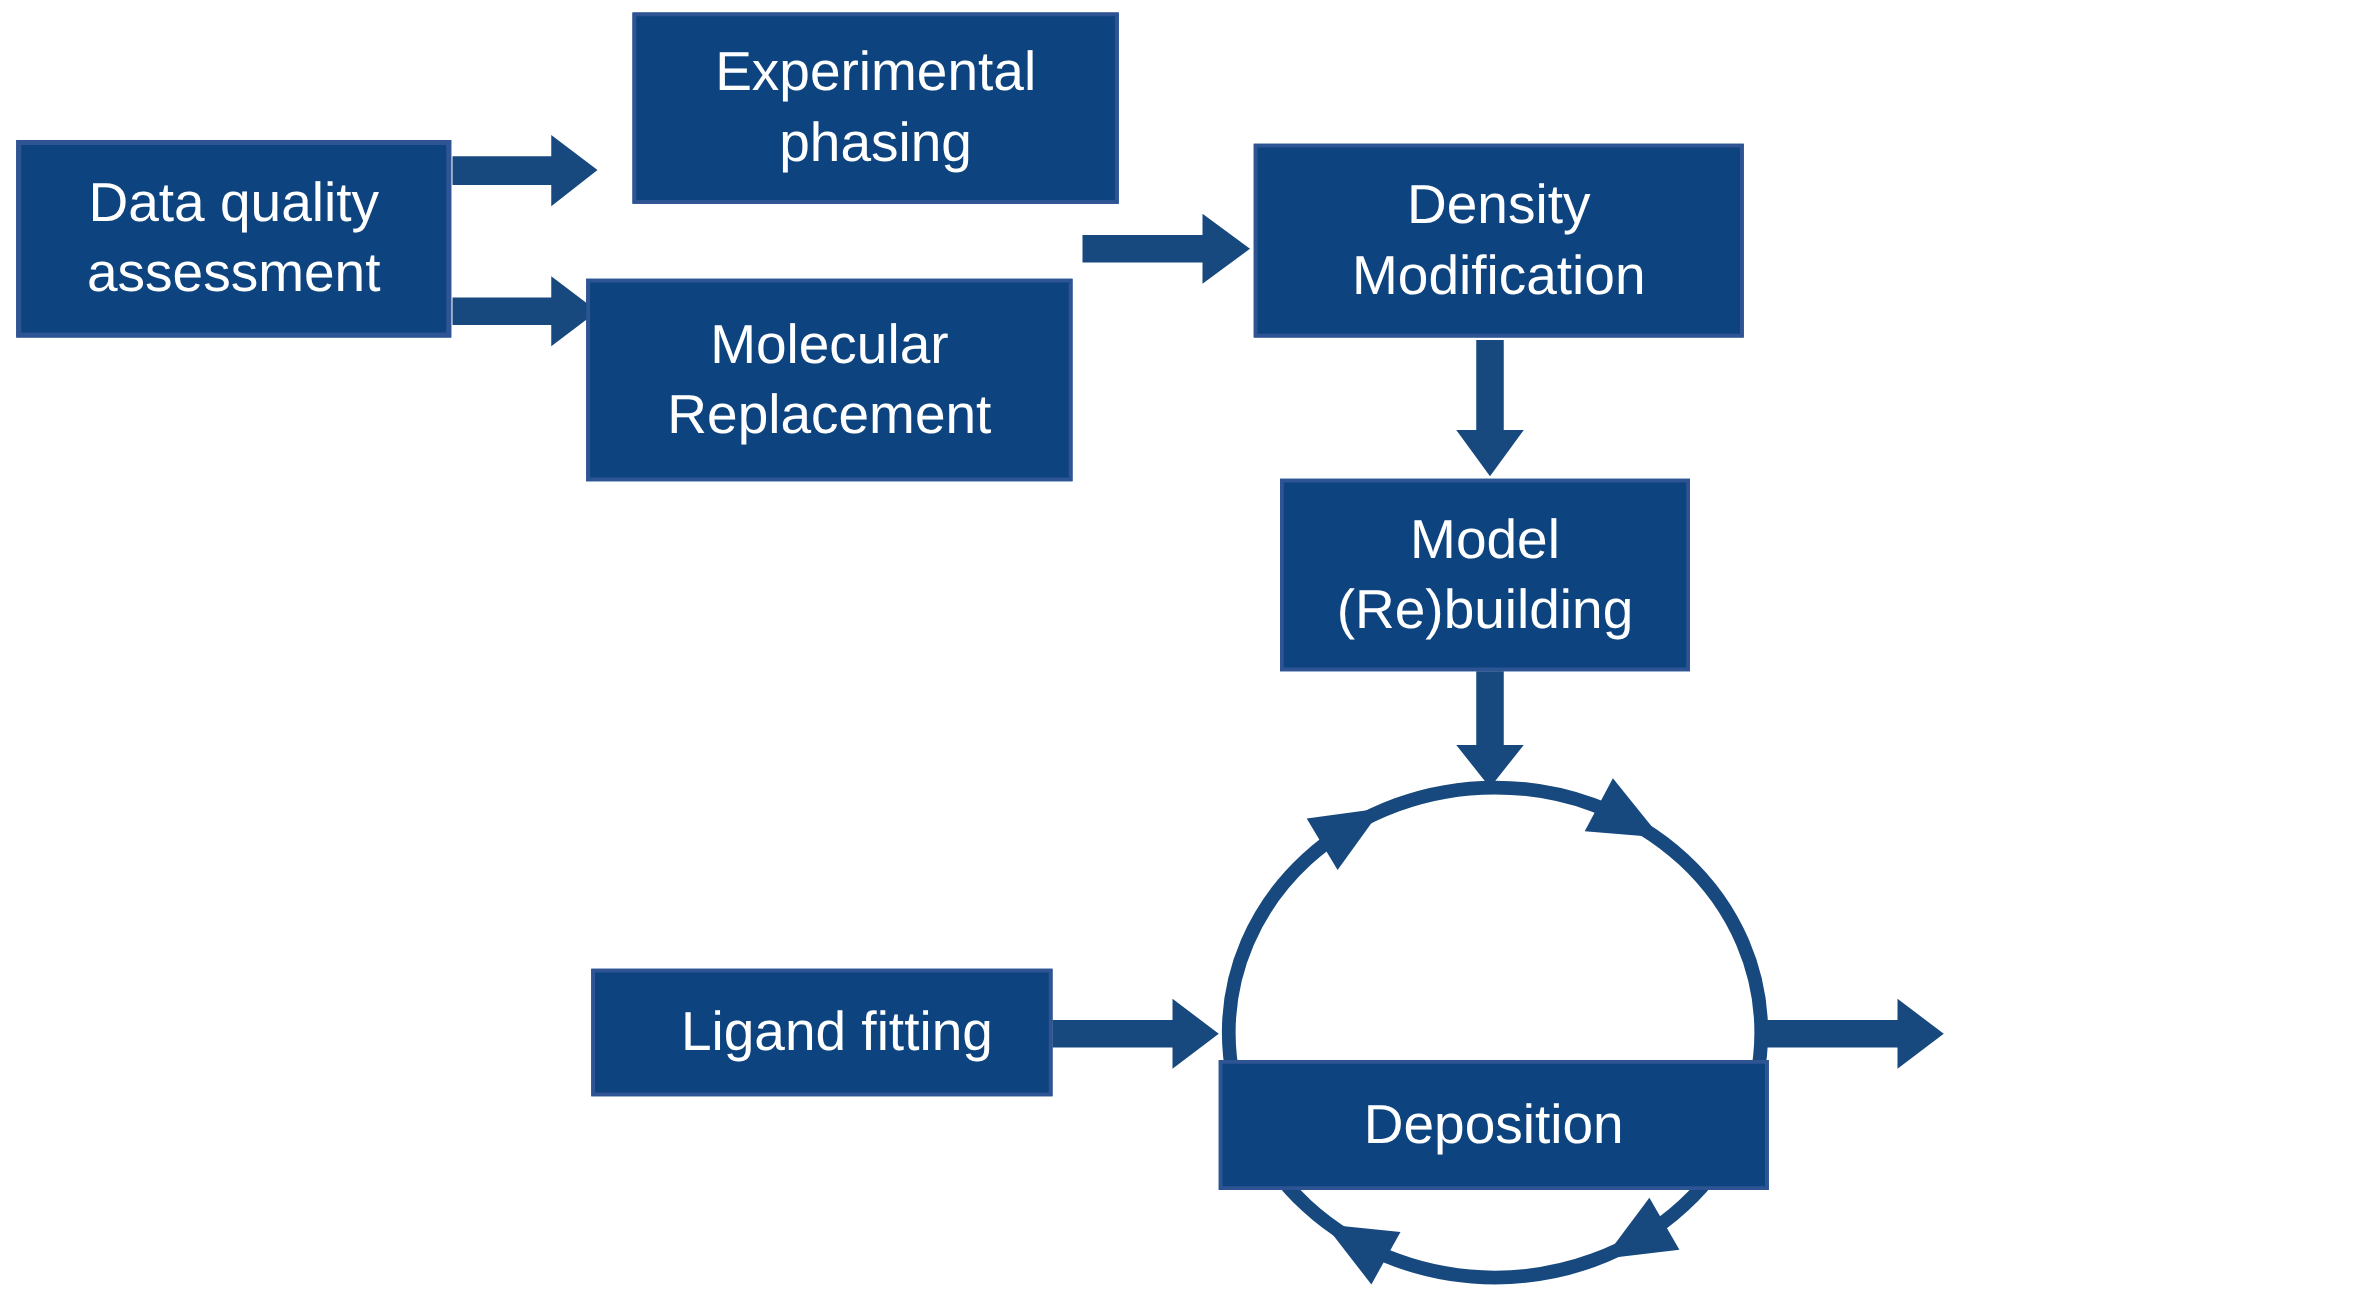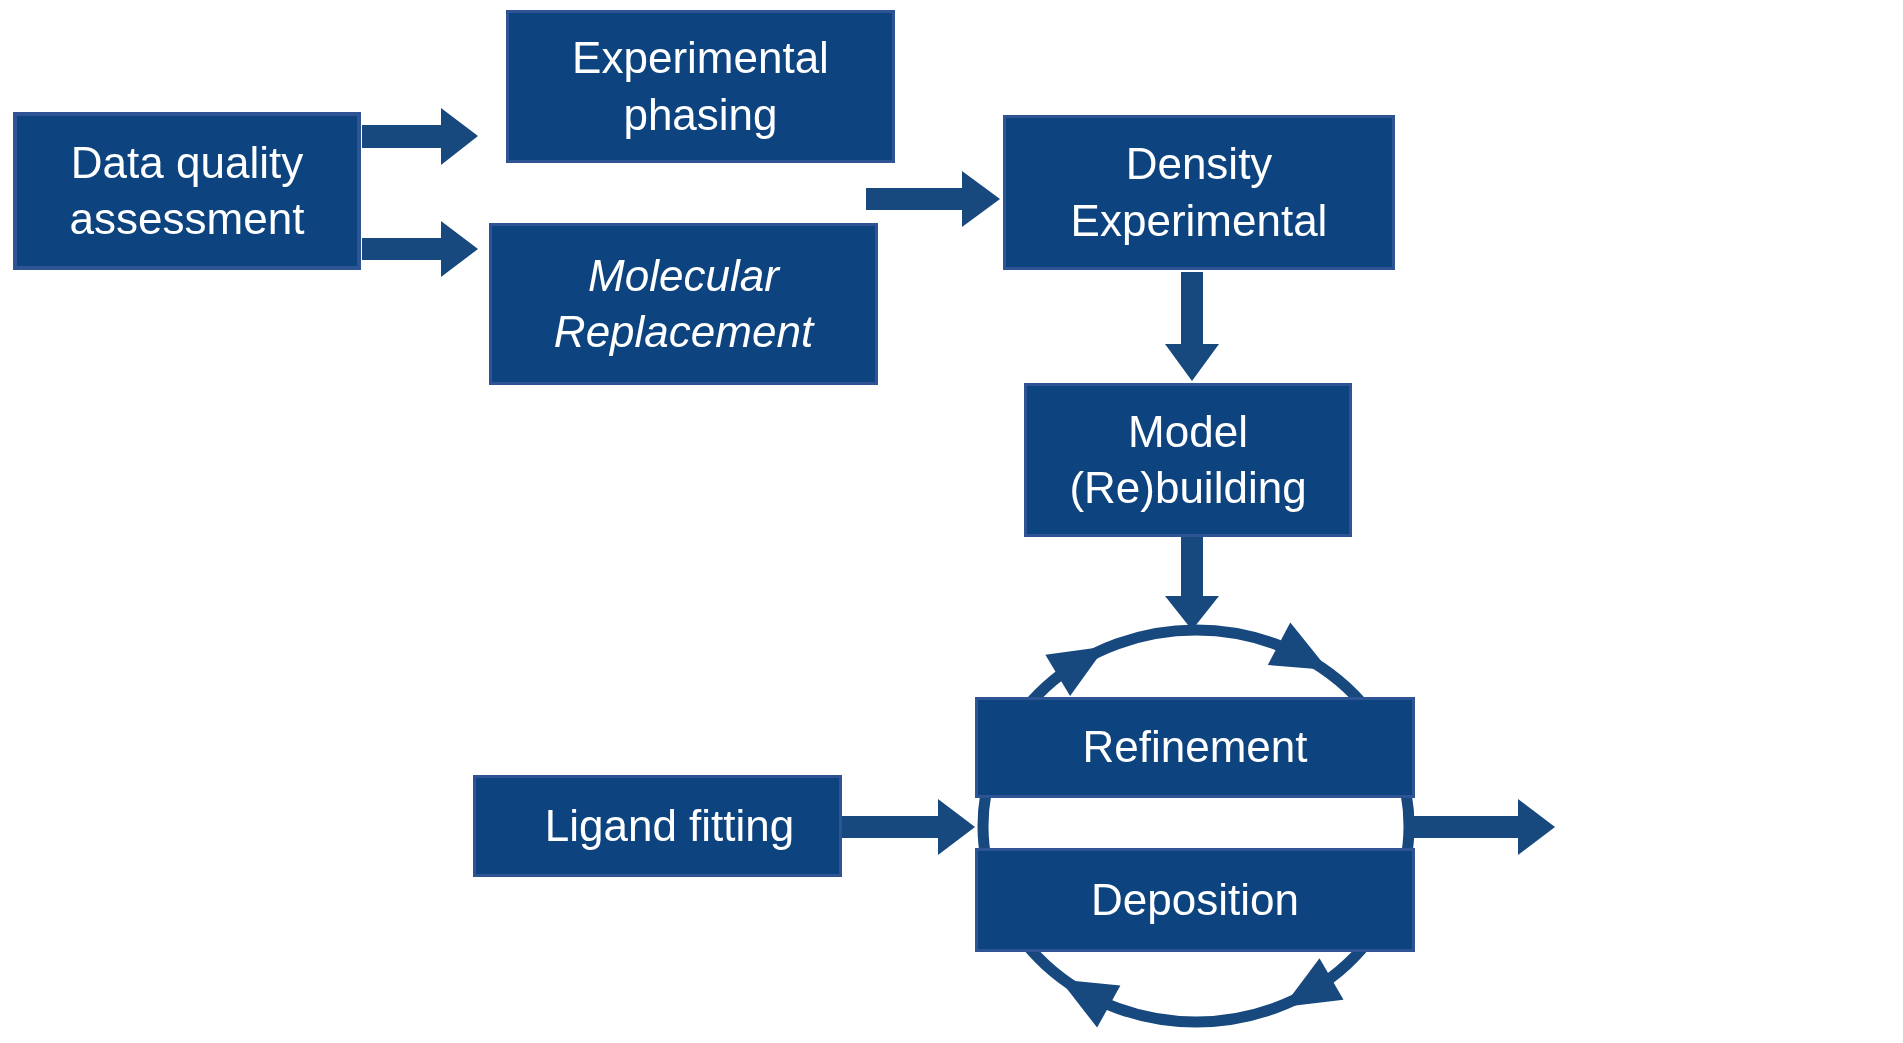--- a/index.html
+++ b/index.html
@@ -21,21 +21,21 @@
     text-align:center;
     background:#0D437E;
     border:3px solid #2E5494;
     color:#FFFFFF;
     font-size:44px;
     line-height:1.28;
     white-space:pre-line;
   }
   .box-data-quality     {left:13px;  top:112px; width:348px; height:158px; border-width:4px;}
   .box-experimental     {left:477px; top:10px;  width:389px; height:153px;margin-left:29px;}
-  .box-molecular        {left:489px; top:223px; width:389px; height:162px;font-style:italic;}
+  .box-molecular        {left:469px; top:223px; width:389px; height:162px;}
   .box-density          {left:1003px;top:115px; width:392px; height:155px;}
   .box-model            {left:1003px;top:383px; width:328px; height:154px;margin-left:21px;}
   .box-refinement       {left:975px; top:697px; width:440px; height:101px;}
   .box-validation       {left:975px; top:848px; width:440px; height:104px;}
   .box-ligand           {left:473px; top:775px; width:369px; height:102px;padding-left:24px;}
   .box-deposition       {left:1557px;top:773px; width:330px; height:105px;}
 </style>
 </head>
 <body>
 
@@ -62,25 +62,24 @@
   <div class="box box-data-quality">Data quality
 assessment</div>
 
   <div class="box box-experimental">Experimental
 phasing</div>
 
   <div class="box box-molecular">Molecular
 Replacement</div>
 
   <div class="box box-density">Density
-Experimental</div>
+Modification</div>
 
   <div class="box box-model">Model
 (Re)building</div>
 
-  <div class="box box-refinement">Refinement</div>
 
   <div class="box box-validation">Deposition</div>
 
   <div class="box box-ligand">Ligand fitting</div>
 
 
 </div>
 
 </body></html>

